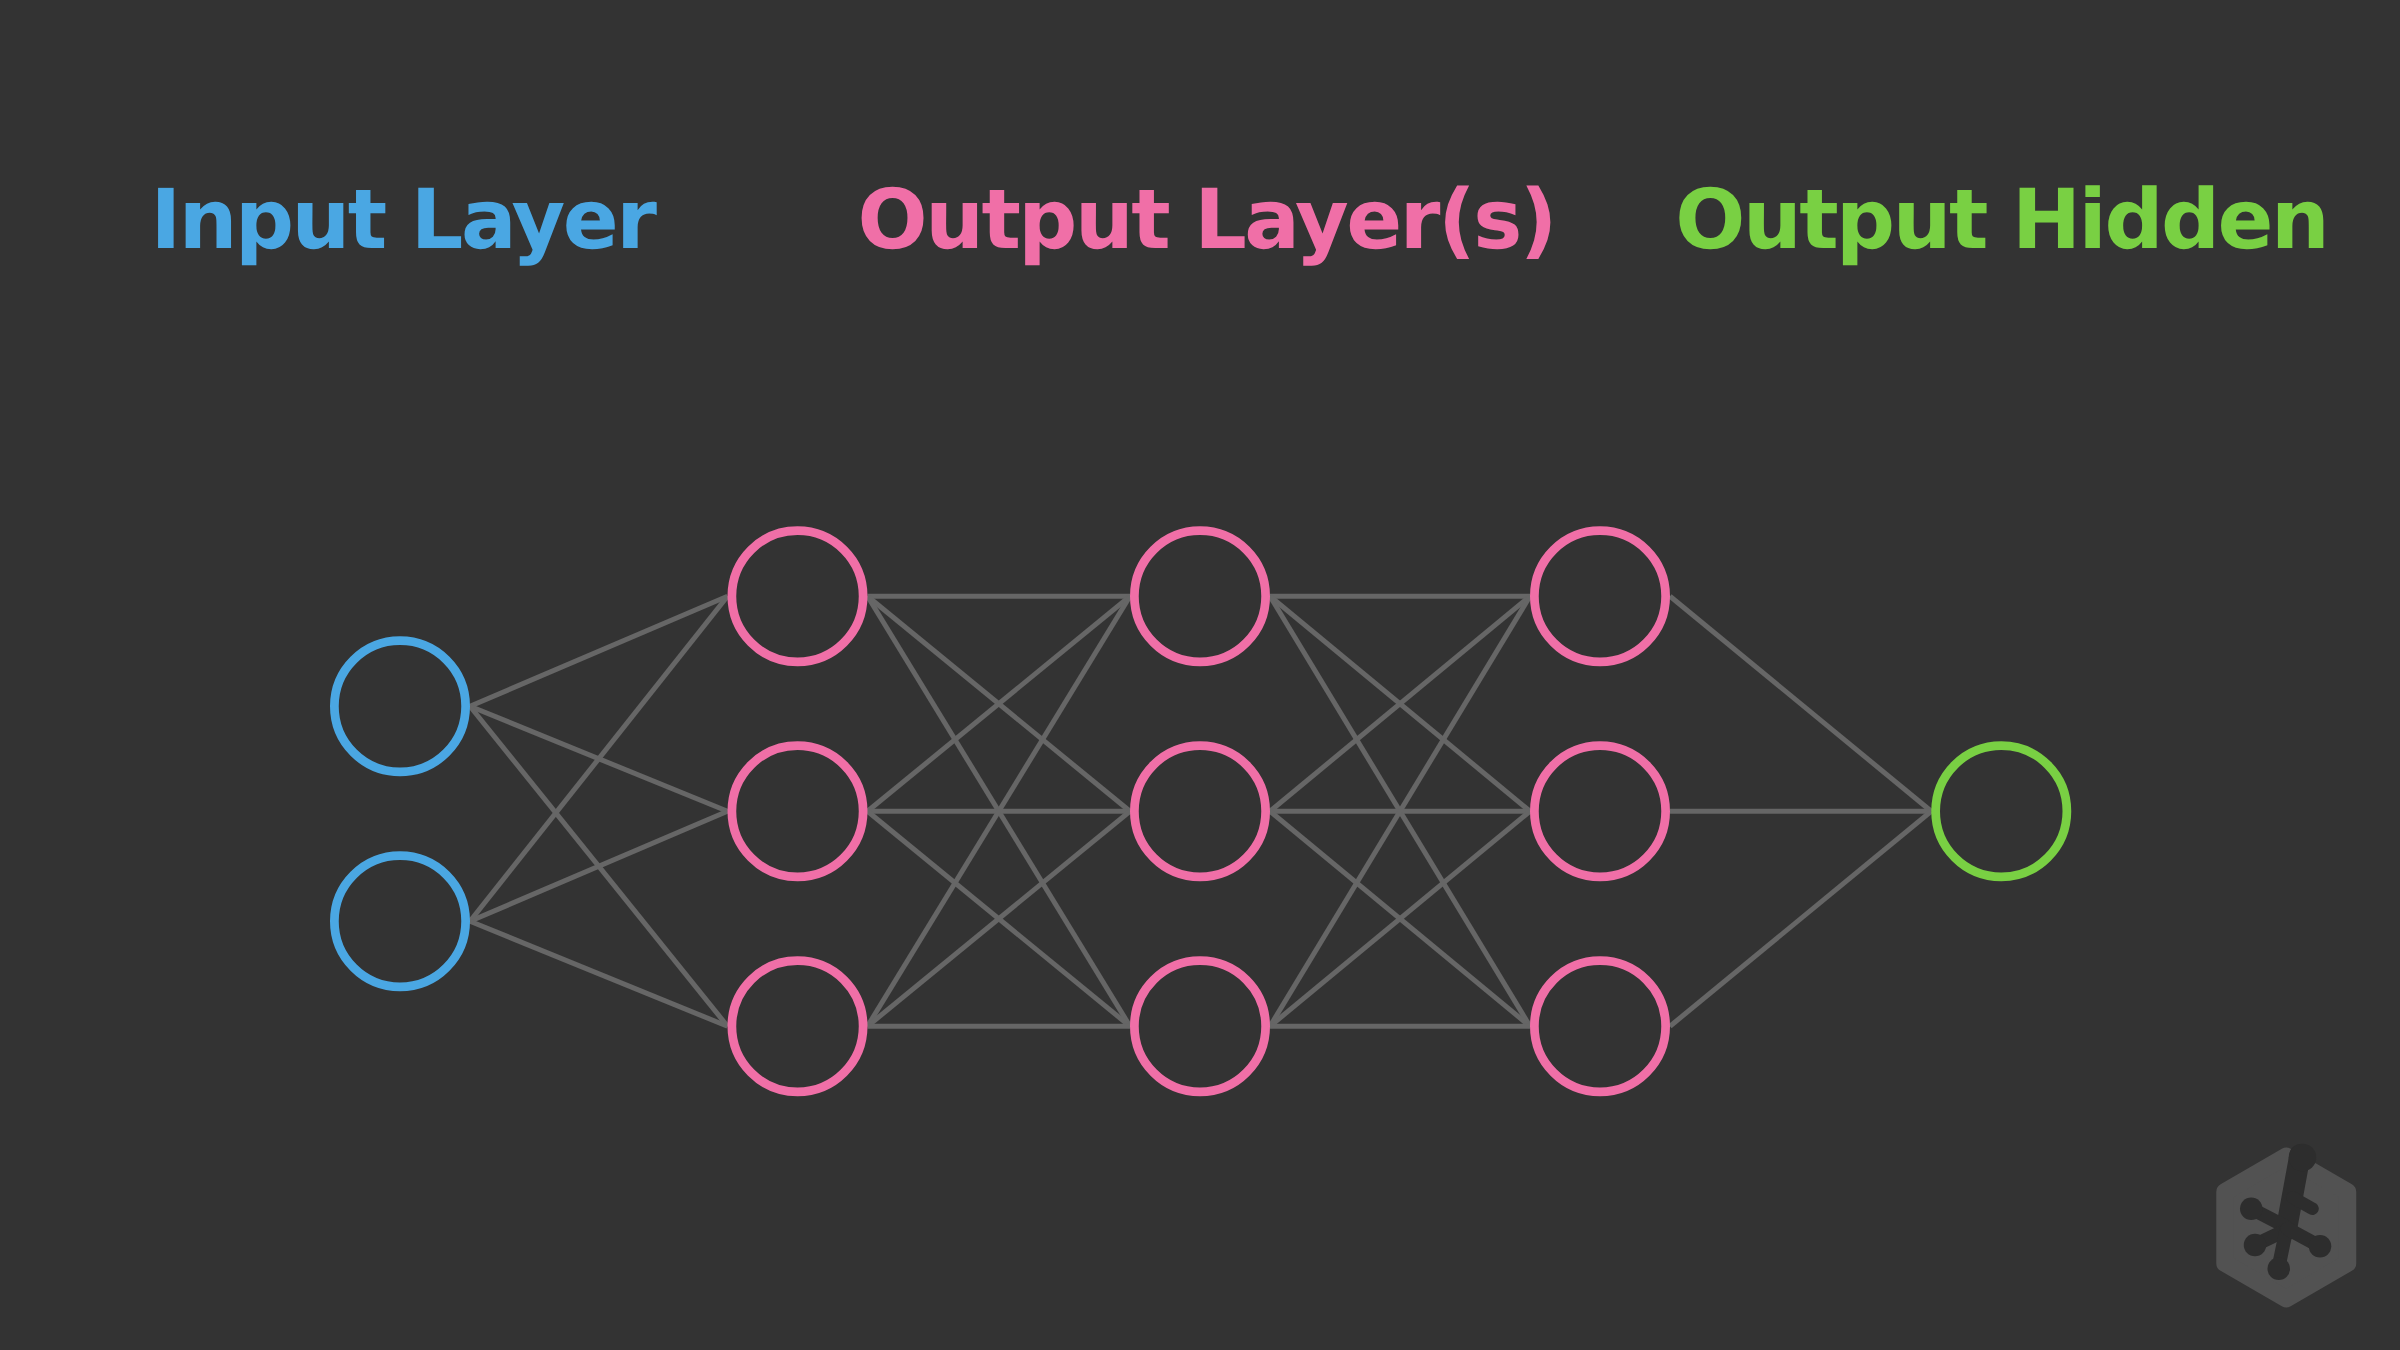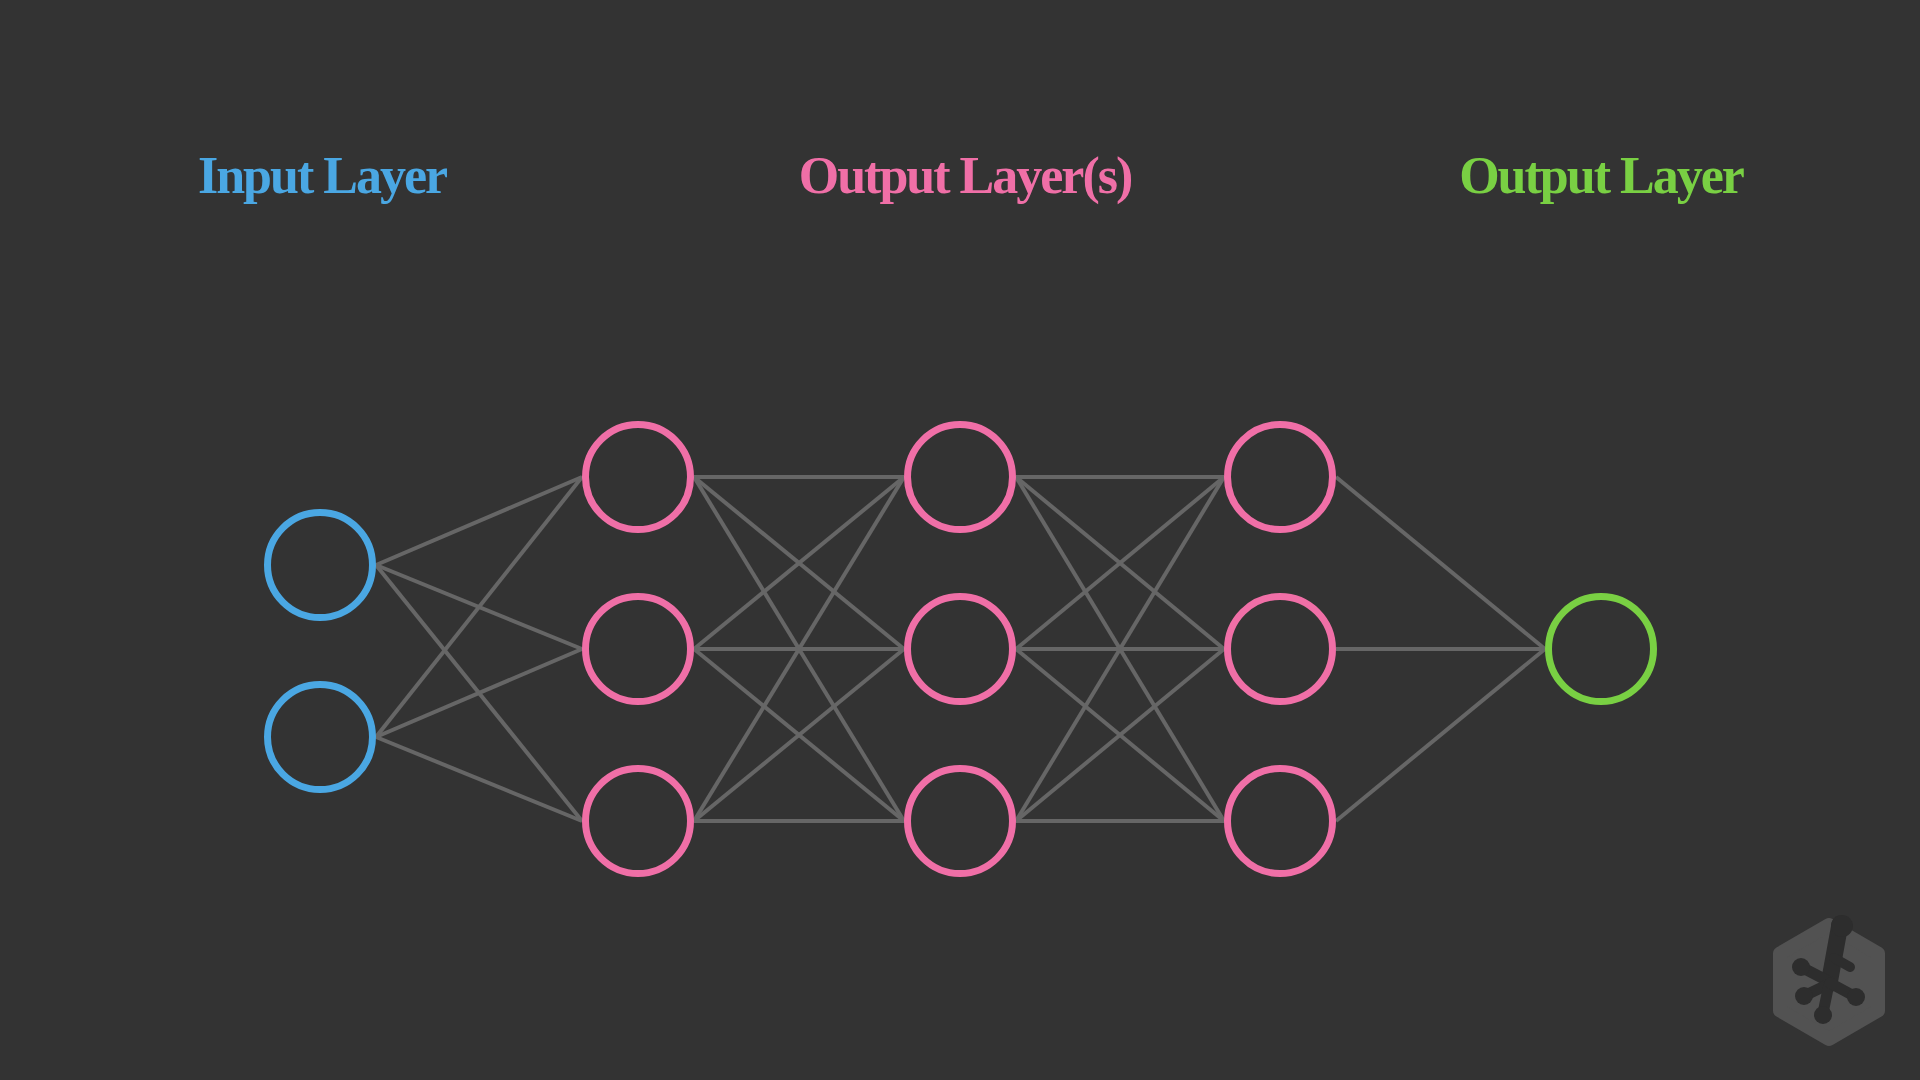--- a/index.html
+++ b/index.html
@@ -21,26 +21,25 @@
   #network-svg {
     position: absolute;
     left: 0;
     top: 0;
   }
   .layer-label {
     position: absolute;
     top: 143px;
     transform: translateX(-50%);
     font-weight: bold;
-    font-size: 52px;
+    font-size: 66px;
     line-height: 66px;
     letter-spacing: -2px;
     white-space: nowrap;
     user-select: none;
-    font-family: Liberation Serif, serif;
   }
   #logo-svg {
     position: absolute;
   }
 </style>
 </head>
 <body style="background: rgb(51, 51, 51); width: 1920px; height: 1080px;">
 
 <div class="stage">
 
@@ -83,21 +82,21 @@
       <circle cx="1280" cy="477" r="52.5" fill="#333333" stroke="#f06fa7" stroke-width="7"></circle>
       <circle cx="1280" cy="649" r="52.5" fill="#333333" stroke="#f06fa7" stroke-width="7"></circle>
       <circle cx="1280" cy="821" r="52.5" fill="#333333" stroke="#f06fa7" stroke-width="7"></circle>
       <circle cx="1601" cy="649" r="52.5" fill="#333333" stroke="#79d043" stroke-width="7"></circle>
     </svg>
 
   <div class="layer-label" id="label-0" style="left: 322px; color: rgb(74, 167, 227);">Input Layer</div>
 
   <div class="layer-label" id="label-1" style="left: 965px; color: rgb(240, 111, 167);">Output Layer(s)</div>
 
-  <div class="layer-label" id="label-2" style="left: 1601px; color: rgb(121, 208, 67);">Output Layer</div>
+  <div class="layer-label" id="label-2" style="left: 1601px; color: rgb(121, 208, 67);">Output Hidden</div>
 
   <svg id="logo-svg" width="160" height="170" viewBox="-80 -85 160 170" style="left: 1749px; top: 897px;">
     <polygon class="badge-shape" points="0,-57 49,-28.5 49,28.5 0,57 -49,28.5 -49,-28.5" stroke-width="14" stroke-linejoin="round" fill="#525252" stroke="#525252"></polygon>
     <g fill="none" stroke-linecap="round">
       <path class="mark-stroke" d="M 0 2 L 11 -58" stroke-width="17" stroke="#2d2d2d"></path>
       <path class="mark-stroke" d="M 5 -24 L 21 -15" stroke-width="10" stroke="#2d2d2d"></path>
       <path class="mark-stroke" d="M 1 0 L -26 -14" stroke-width="11" stroke="#2d2d2d"></path>
       <path class="mark-stroke" d="M 0 2 L -23 13" stroke-width="11" stroke="#2d2d2d"></path>
       <path class="mark-stroke" d="M 0 2 L -6 31" stroke-width="11" stroke="#2d2d2d"></path>
       <path class="mark-stroke" d="M 1 1 L 25 14" stroke-width="11" stroke="#2d2d2d"></path>

